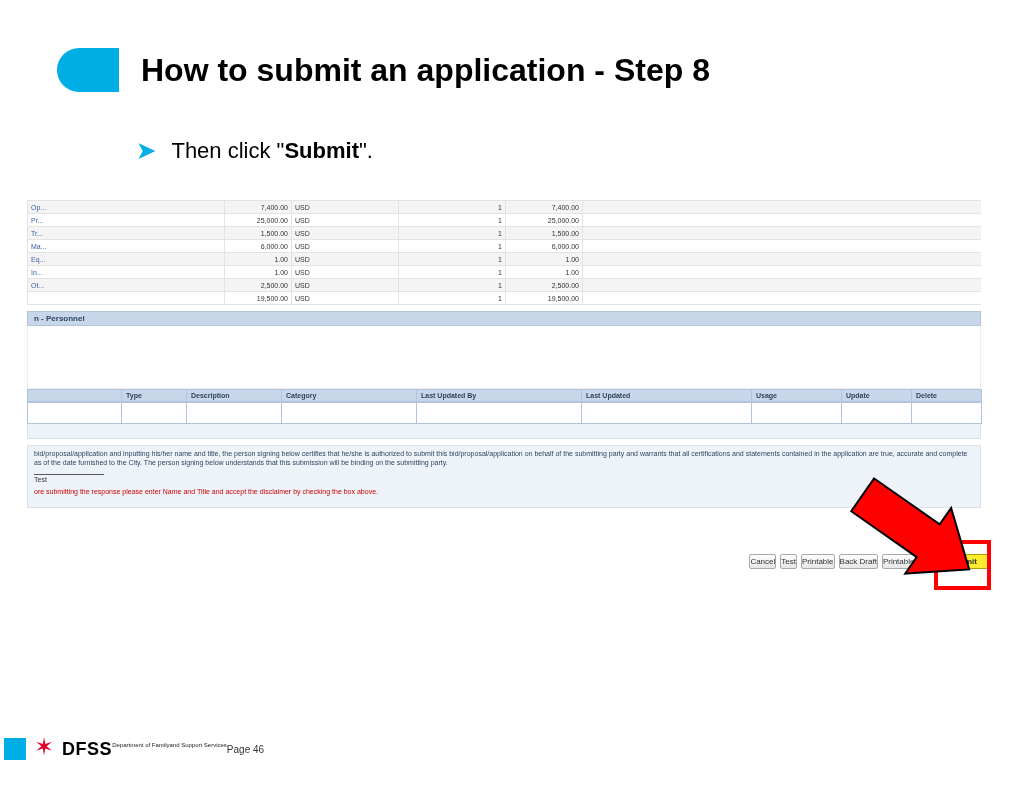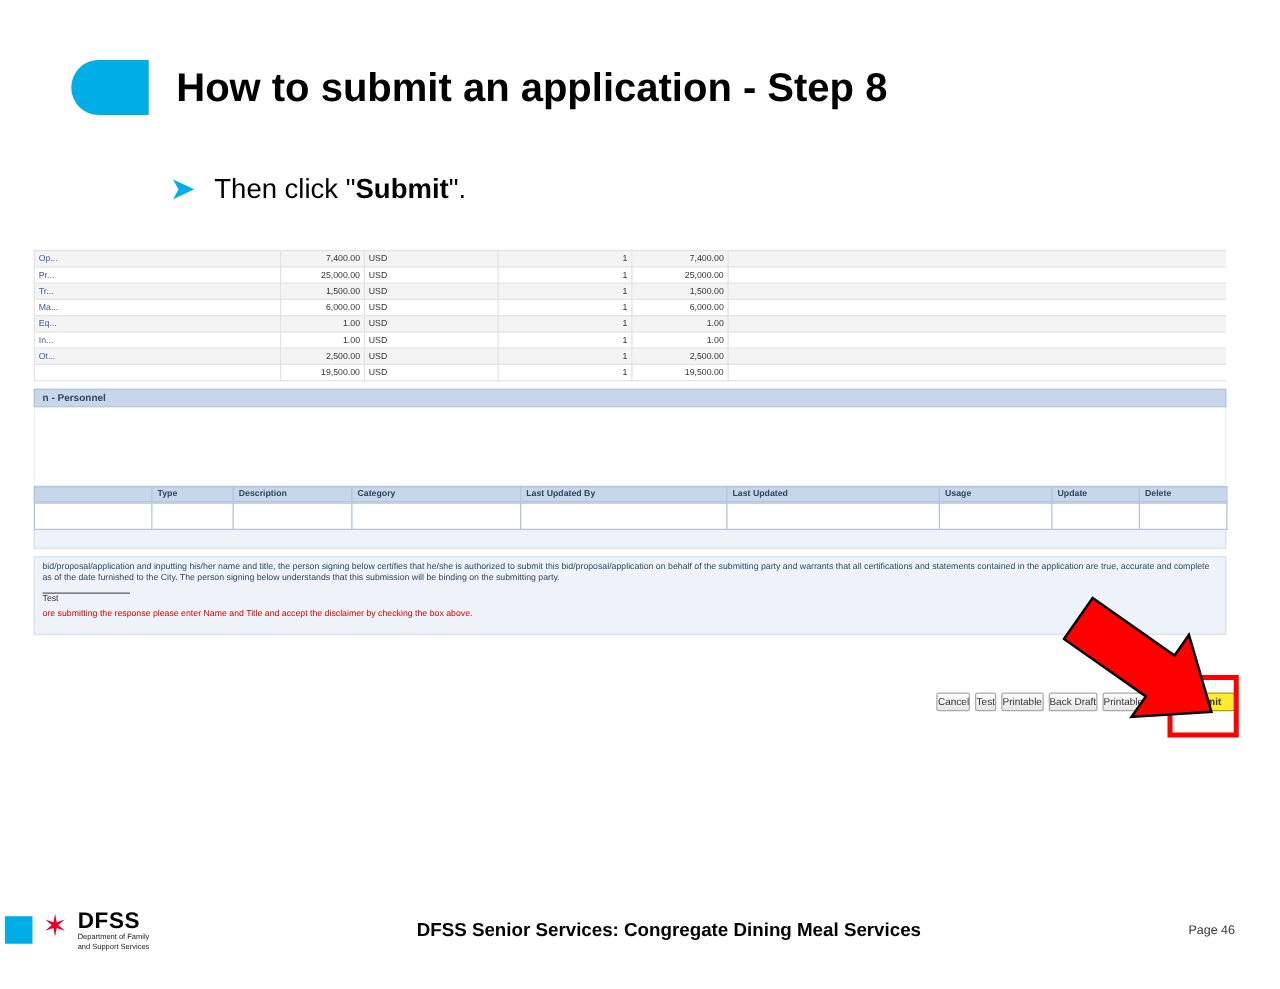--- a/index.html
+++ b/index.html
@@ -207,21 +207,21 @@
   .footer .sq { width: 22px; height: 22px; background:#00aee6; }
   .footer .star {
     color: #e4002b;
     font-size: 24px;
     line-height: 1;
     position: relative;
     top: -2px;
   }
   .footer .dfss-word {
     display: flex;
-    flex-direction: column;
+    flex-direction: row;
     line-height: 1;
     justify-content: space-between;
   }
   .footer .dfss-word .big { font-weight: 900; font-size: 18px; letter-spacing: 0.5px; }
   .footer .dfss-word .small { font-size: 6px; color:#222; margin-top:2px; }
   .footer .center {
     flex: 1;
     text-align: center;
     font-weight: 700;
     font-size: 15px;
@@ -370,17 +370,16 @@
   <div class="footer">
     <div class="logo">
       <div class="sq"></div>
       <div class="star">✶</div>
       <div class="dfss-word">
         <span class="big">DFSS</span>
         <span class="small">Department of Family</span>
         <span class="small">and Support Services</span>
       </div>
     </div>
-    <div class="center">DFSS Senior Services: Congregate Dining Meal Services</div>
     <div class="page">Page 46</div>
   </div>
 
 </div>
 
 </body></html>

